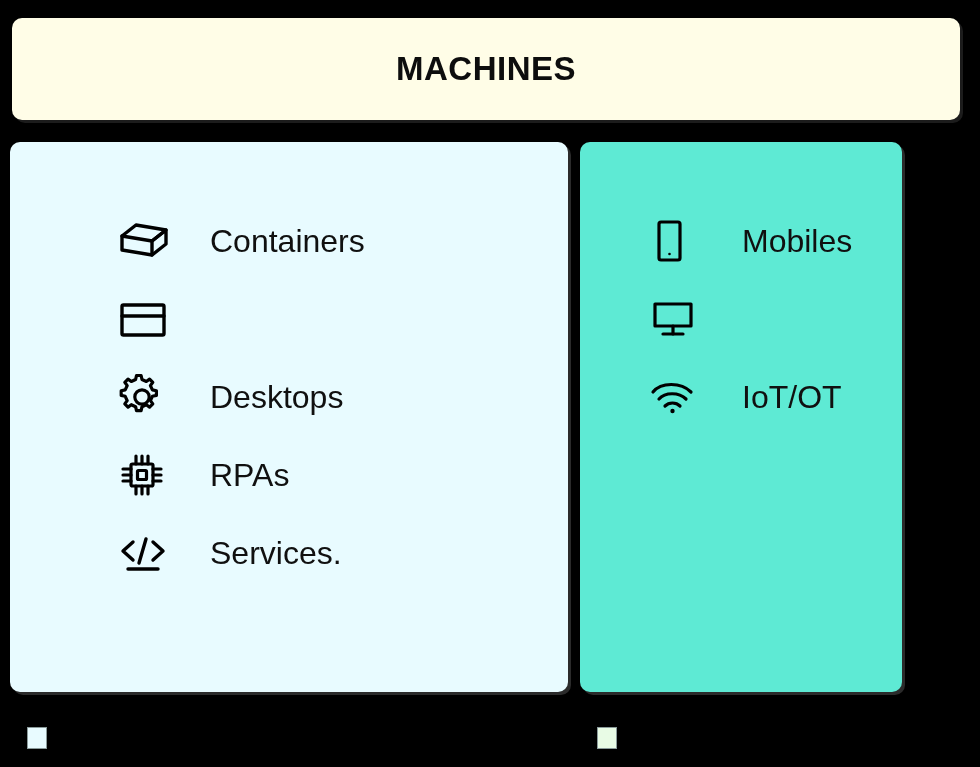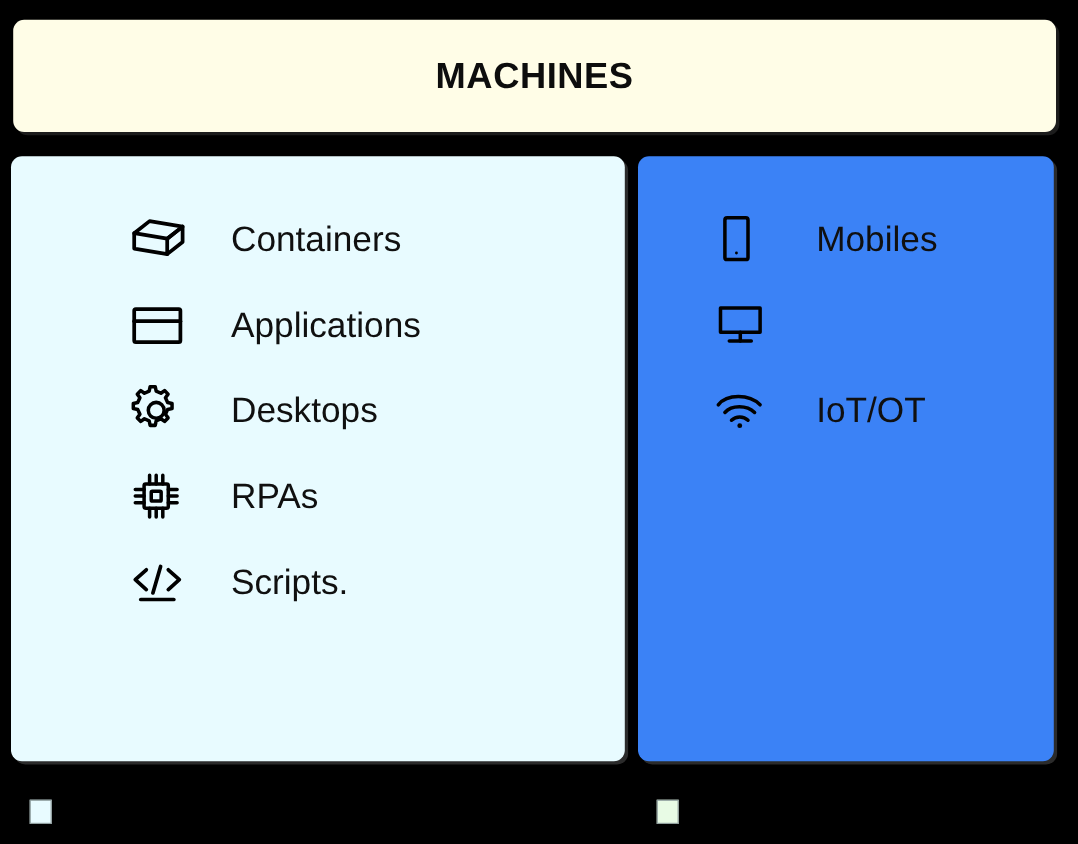--- a/index.html
+++ b/index.html
@@ -45,31 +45,31 @@
   }
 
   
   .panel {
     position: absolute;
     top: 142px;
     height: 550px;
     border-radius: 10px;
     box-shadow: 3px 3px 0 0 #2b2b2b;
     box-sizing: border-box;
-    padding-top: 36px;
+    padding-top: 60px;
   }
   #panel-left {
     left: 10px;
     width: 558px;
     background: #E8FBFF;
   }
   #panel-right {
     left: 580px;
-    width: 378px;
-    background: #3b82f6;
+    width: 322px;
+    background: #5eead4;
   }
 
   .item-list {
     list-style: none;
     margin: 0;
     padding: 0;
   }
   .item-row {
     display: flex;
     align-items: center;
@@ -135,21 +135,20 @@
       </li>
 
 
       <li class="item-row">
         <span class="item-icon">
           <svg width="50" height="40" viewBox="0 0 50 40" fill="none" stroke="#000" stroke-width="3.4" stroke-linejoin="round" stroke-linecap="round">
             <rect x="4" y="6" width="42" height="30" rx="1.5"></rect>
             <path d="M4 17 L46 17"></path>
           </svg>
         </span>
-        <span class="item-label">Applications</span>
       </li>
 
       <li class="item-row">
         <span class="item-icon">
           <svg width="48" height="48" viewBox="0 0 48 48" fill="none" stroke="#000" stroke-width="3.2" stroke-linejoin="round" stroke-linecap="round">
             <path d="M24 6.5 l4.3 2.0 3.3 -2.4 3.2 3.2 -2.4 3.3 2.0 4.3 4.0 0.9 0 4.6 -4.0 0.9 -2.0 4.3 2.4 3.3 -3.2 3.2 -3.3 -2.4 -4.3 2.0 -0.9 4.0 -4.6 0 -0.9 -4.0 -4.3 -2.0 -3.3 2.4 -3.2 -3.2 2.4 -3.3 -2.0 -4.3 -4.0 -0.9 0 -4.6 4.0 -0.9 2.0 -4.3 -2.4 -3.3 3.2 -3.2 3.3 2.4 4.3 -2.0 0.9 -4.0 4.6 0 z"></path>
             <circle cx="24" cy="24" r="7.2"></circle>
           </svg>
         </span>
         <span class="item-label">Desktops</span>
@@ -171,21 +170,21 @@
 
       <li class="item-row">
         <span class="item-icon">
           <svg width="50" height="42" viewBox="0 0 50 42" fill="none" stroke="#000" stroke-width="3.4" stroke-linejoin="round" stroke-linecap="round">
             <path d="M15 10 L5 19 L15 28"></path>
             <path d="M35 10 L45 19 L35 28"></path>
             <path d="M28 7 L21 31"></path>
             <path d="M10 37 L40 37"></path>
           </svg>
         </span>
-        <span class="item-label">Scripts.</span>
+        <span class="item-label">Services.</span>
       </li>
 
     </ul>
   </div>
 
   <div class="panel" id="panel-right">
     <ul class="item-list">
 
       <li class="item-row">
         <span class="item-icon">

